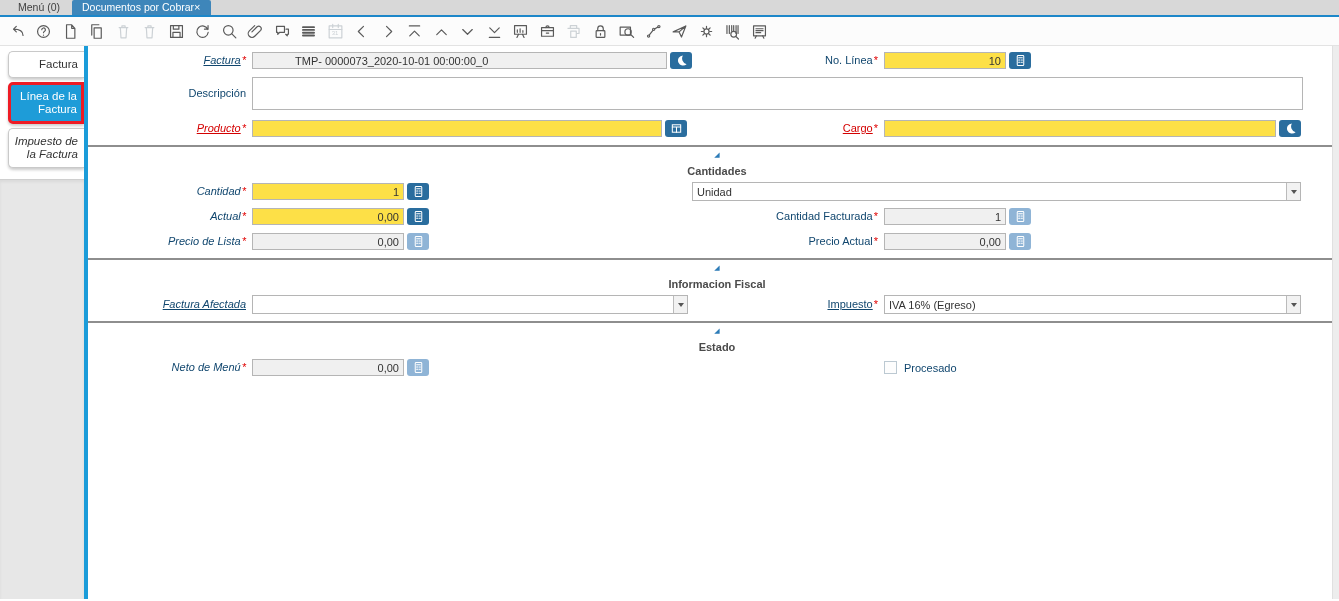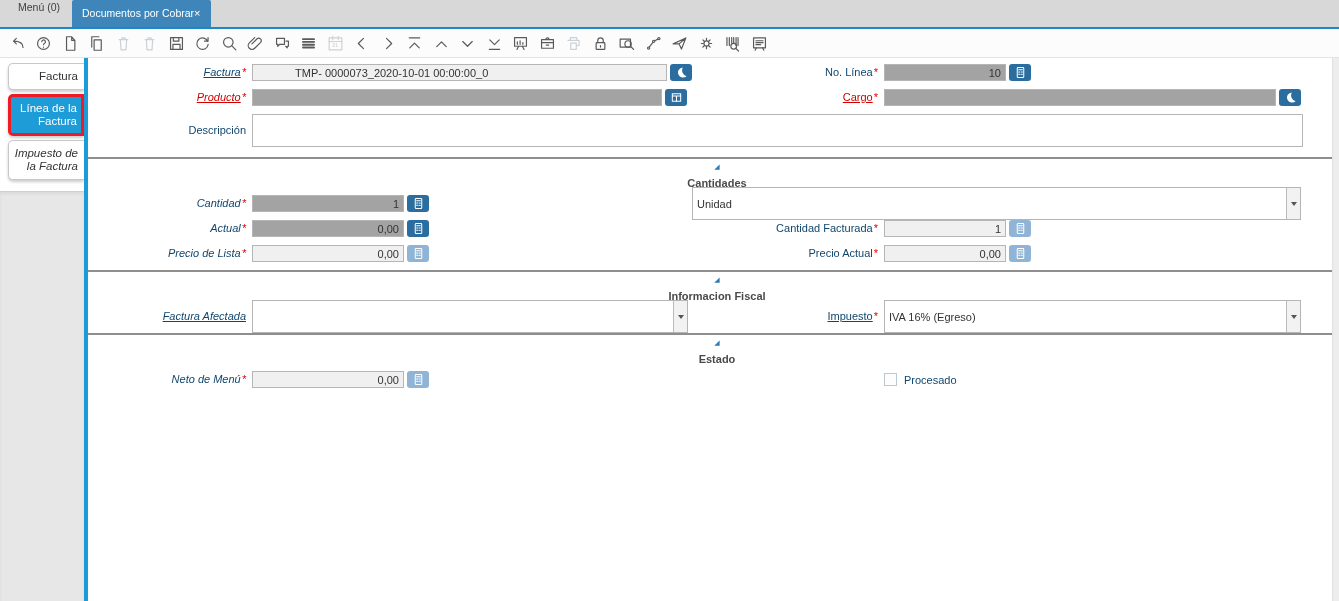--- a/index.html
+++ b/index.html
@@ -2,21 +2,21 @@
 <html><head>
 <meta charset="utf-8">
 <style>
   * { box-sizing: border-box; }
   html,body { margin:0; padding:0; }
   body {
     width:1339px; height:601px; overflow:hidden; background:#fff;
     font-family:"Liberation Sans","DejaVu Sans",sans-serif; font-size:11px; color:#333;
   }
   
-  .tabbar { height:29px; background:#d8d8d8; border-bottom:2px solid #1d87c9; display:flex; align-items:stretch; padding-left:8px; }
+  .tabbar { height:17px; background:#d8d8d8; border-bottom:2px solid #1d87c9; display:flex; align-items:stretch; padding-left:8px; }
   .wtab { padding:0 10px; font-size:10.5px; line-height:15px; color:#3f3f3f; margin-right:2px; cursor:default; border-radius:2px 2px 0 0; }
   .wtab.active { background:#3e86ba; color:#fff; display:flex; align-items:center; }
   .wtab .close { font-size:11px; line-height:15px; cursor:pointer; }
   
   .toolbar { height:29px; display:flex; align-items:center; gap:6.5px; padding-left:7px; background:#fcfcfc; border-bottom:1px solid #e3e3e3; }
   .tb { width:20px; height:20px; flex:none; display:flex; align-items:center; justify-content:center; cursor:pointer; position:relative; }
   .tb svg { width:19px; height:19px; stroke:#5a5a5a; fill:none; stroke-width:1.5; stroke-linecap:round; stroke-linejoin:round; }
   .tb.dis svg { stroke:#ccd1d5; }
   .tb.dis { cursor:default; }
   .cal31 { position:absolute; font-size:6px; top:9px; left:0; width:20px; text-align:center; color:#ccd1d5; }
@@ -35,28 +35,28 @@
   .frow { display:flex; align-items:center; margin-bottom:8px; height:17px; }
   .frow.tall { height:33px; }
   .lcell { width:604px; flex:none; display:flex; align-items:center; }
   .rcell { flex:1; display:flex; align-items:center; padding-right:38px; }
   .lbl { flex:none; text-align:right; padding-right:6px; color:#10466e; line-height:17px; white-space:nowrap; }
   .lcell .lbl { width:164px;font-style:italic; }
   .rcell .lbl { width:192px; }
   .lnk { text-decoration:underline; cursor:pointer; }
   .redlbl { color:#d40000; }
   .req { color:#e00000; margin-left:1px; }
-  input.txt { height:17px; border:1px solid #b5b5b5; font:11px "Liberation Sans","DejaVu Sans",sans-serif; padding:0 4px; color:#333; background:#a3a3a3; outline:none; }
+  input.txt { height:17px; border:1px solid #b5b5b5; font:11px "Liberation Sans","DejaVu Sans",sans-serif; padding:0 4px; color:#333; background:#fde047; outline:none; }
   input.ro { background:#f0f0f0; }
   .num { text-align:right; }
   textarea.desc { flex:1; height:33px; margin-right:36px; border:1px solid #b5b5b5; resize:none; font:11px "Liberation Sans","DejaVu Sans",sans-serif; padding:2px 4px; outline:none; }
   .sqbtn { width:22px; height:17px; margin-left:3px; flex:none; border:none; border-radius:3px; background:#2a6d9e; display:flex; align-items:center; justify-content:center; padding:0; cursor:pointer; }
   .sqbtn.dis { background:#8fb4d6; cursor:default; }
   .sqbtn svg { width:13px; height:13px; stroke:#fff; fill:none; stroke-width:1.1; stroke-linecap:round; }
-  .dd { display:flex; height:33px; border:1px solid #b5b5b5; background:#fff; align-items:stretch; }
+  .dd { display:flex; height:19px; border:1px solid #b5b5b5; background:#fff; align-items:stretch; }
   .dd .ddval { flex:1; border:none; outline:none; font:11px "Liberation Sans","DejaVu Sans",sans-serif; padding:0 4px; background:transparent; color:#333; min-width:0; }
   .ddbtn { width:14px; flex:none; background:#f2f2f2; border-left:1px solid #bbb; display:flex; align-items:center; justify-content:center; cursor:pointer; }
   .caret { width:0; height:0; border:3px solid transparent; border-top:4px solid #555; margin-top:4px; }
   .flex1 { flex:1; min-width:0; }
   .secline { height:2px; background:#8e8e8e; margin-right:0; }
   .sechdr { display:flex; align-items:center; gap:6px; padding:4px 0 6px 7px; color:#4a4a4a; font-weight:bold;flex-direction:column; }
   .tri { color:#2d7cb8; font-size:7px; line-height:8px; }
   .cb { width:13px; height:13px; border:1px solid #bcc9d2; background:#fdfdfd; display:inline-block; flex:none; cursor:pointer; }
   .cblabel { margin-left:7px; color:#10466e; }
 </style>
@@ -264,45 +264,45 @@
         <input class="txt num" style="width: 122px;" value="10">
         <button class="sqbtn">
             <svg viewBox="0 0 14 14">
               <rect x="3.5" y="1.5" width="7" height="11" rx="1"></rect>
               <path d="M5 4h4M5 6.5h1.5M8 6.5h1M5 9h1.5M8 9h1"></path>
             </svg>
           </button>
       </div>
     </div>
 
-    <div class="frow">
-      <div class="lcell">
-        <div class="lbl"><span class="lnk redlbl">Producto</span><span class="req">*</span></div>
-        <input class="txt" style="width: 410px;" value="">
-        <button class="sqbtn">
-            <svg viewBox="0 0 14 14">
-              <rect x="2.5" y="3" width="9" height="8"></rect>
-              <path d="M2.5 5.5h9M7 5.5V11"></path>
-            </svg>
-          </button>
-      </div>
-      <div class="rcell">
-        <div class="lbl"><span class="lnk redlbl">Cargo</span><span class="req">*</span></div>
-        <input class="txt flex1" value="" style="">
-        <button class="sqbtn">
-            <svg viewBox="0 0 14 14">
-              <path d="M8.5 1.5a5.5 5.5 0 1 0 4 9.5 6.5 6.5 0 0 1-4-9.5z" fill="#fff" stroke="none"></path>
-            </svg>
-          </button>
-      </div>
-    </div>
-
     <div class="frow tall" style="margin-bottom:10px">
       <div class="lbl" style="width:164px"><span>Descripción</span></div>
       <textarea class="desc" style=""></textarea>
+    </div>
+
+    <div class="frow">
+      <div class="lcell">
+        <div class="lbl"><span class="lnk redlbl">Producto</span><span class="req">*</span></div>
+        <input class="txt" style="width: 410px;" value="">
+        <button class="sqbtn">
+            <svg viewBox="0 0 14 14">
+              <rect x="2.5" y="3" width="9" height="8"></rect>
+              <path d="M2.5 5.5h9M7 5.5V11"></path>
+            </svg>
+          </button>
+      </div>
+      <div class="rcell">
+        <div class="lbl"><span class="lnk redlbl">Cargo</span><span class="req">*</span></div>
+        <input class="txt flex1" value="" style="">
+        <button class="sqbtn">
+            <svg viewBox="0 0 14 14">
+              <path d="M8.5 1.5a5.5 5.5 0 1 0 4 9.5 6.5 6.5 0 0 1-4-9.5z" fill="#fff" stroke="none"></path>
+            </svg>
+          </button>
+      </div>
     </div>
 
     <div class="secline"></div>
     <div class="sechdr">
       <span class="tri">◢</span>
       <span>Cantidades</span>
     </div>
 
     <div class="frow">
       <div class="lcell">

